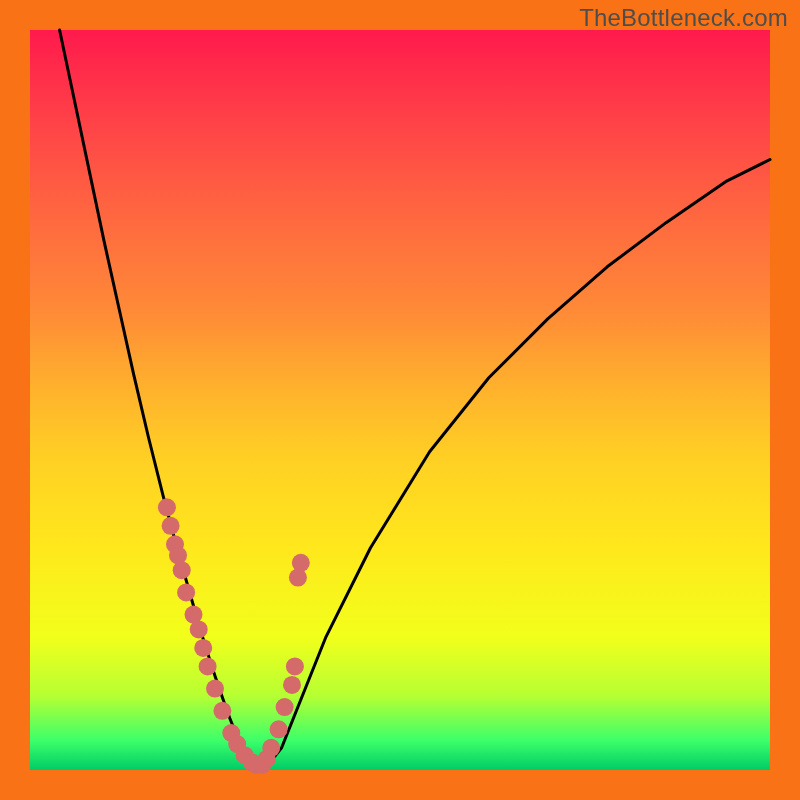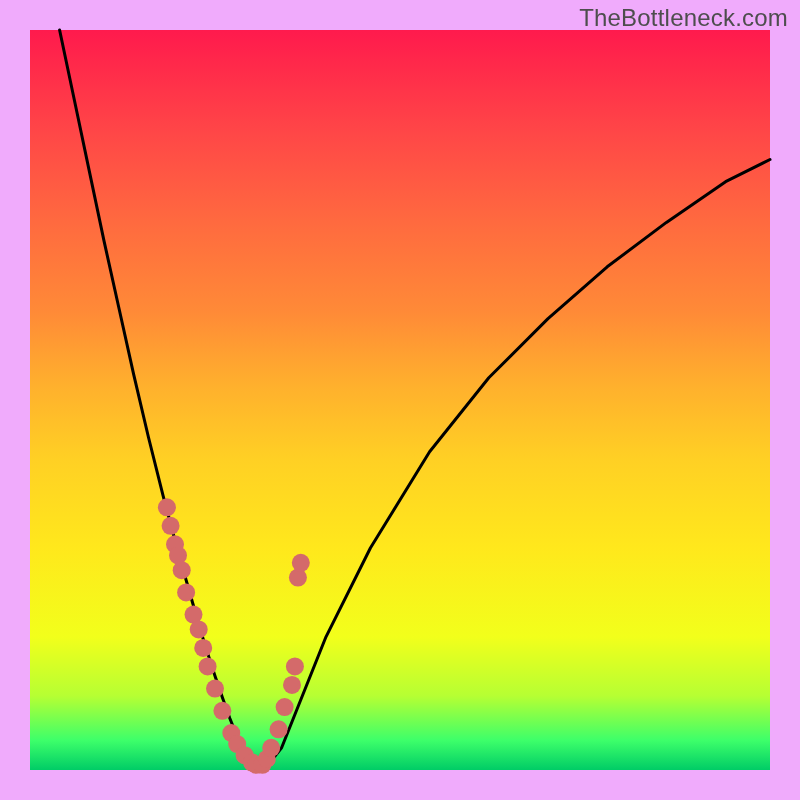--- a/index.html
+++ b/index.html
@@ -6,21 +6,21 @@
     margin: 0;
     padding: 0;
     width: 800px;
     height: 800px;
     overflow: hidden;
     font-family: Arial, Helvetica, sans-serif;
   }
   .outer {
     width: 800px;
     height: 800px;
-    background: #f0abfc;
+    background: #f97316;
     position: relative;
     text-decoration: underline;
   }
   .plot {
     position: absolute;
     left: 30px;
     top: 30px;
     width: 740px;
     height: 740px;
     background: linear-gradient(

